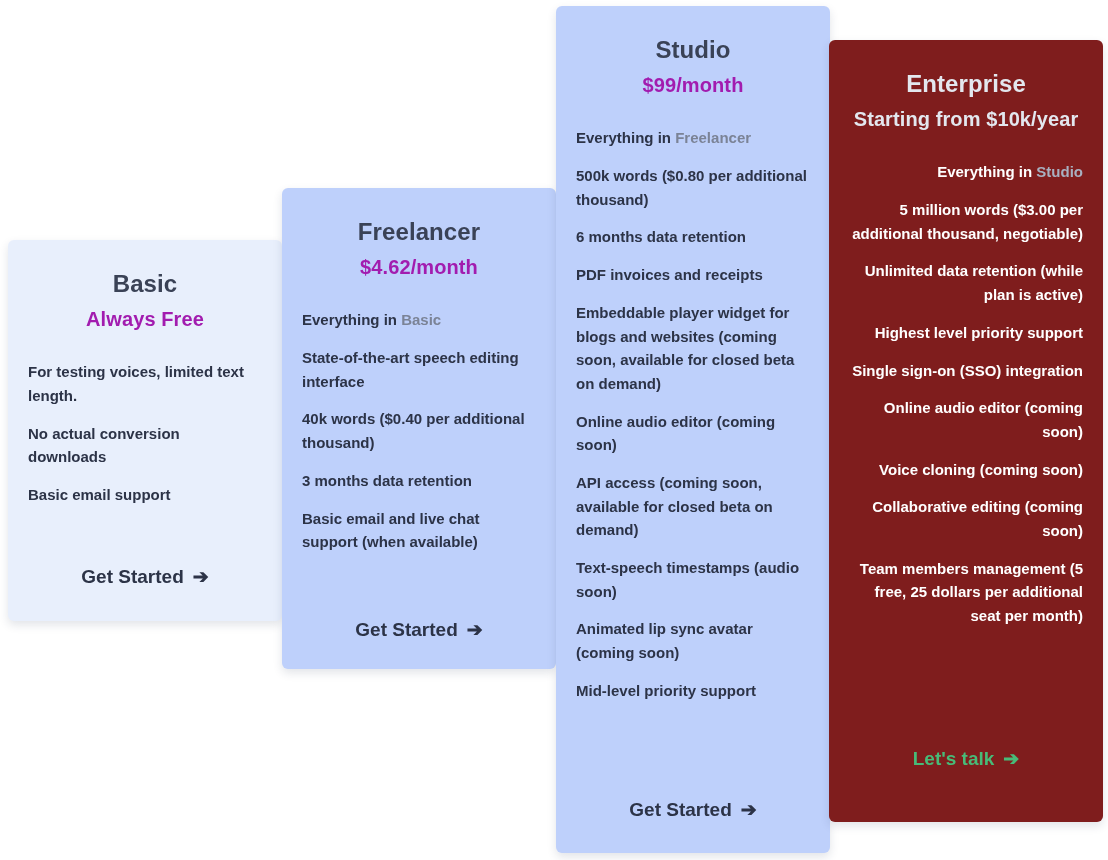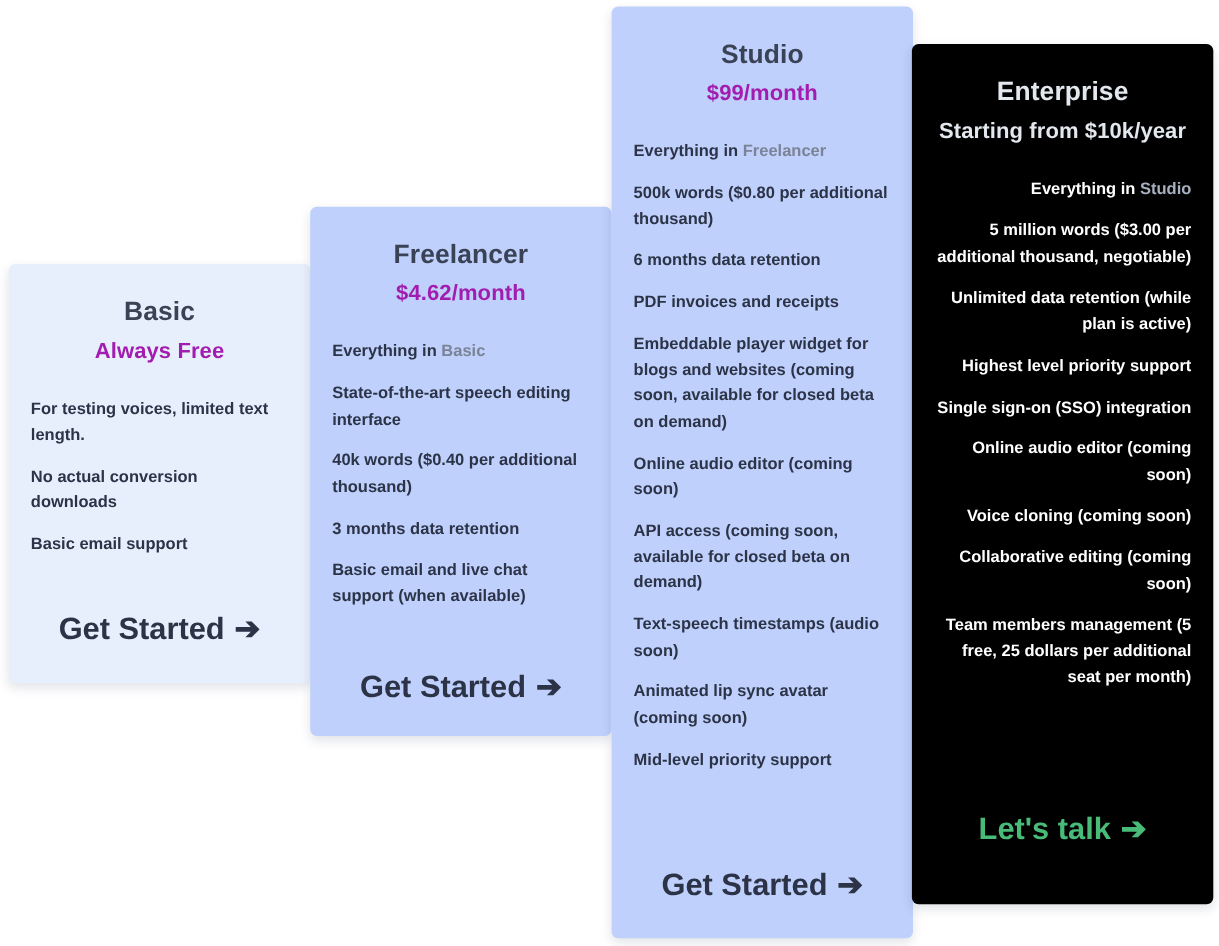--- a/index.html
+++ b/index.html
@@ -34,21 +34,21 @@
   .card-freelancer {
     left: 282px; top: 188px; width: 274px; height: 481px;
     background: #bed0fb;
   }
   .card-studio {
     left: 556px; top: 6px;   width: 274px; height: 847px;
     background: #bed0fb;
   }
   .card-enterprise {
     left: 829px; top: 40px;  width: 274px; height: 782px;
-    background: #000000;
+    background: #7f1d1d;
   }
 
   .card-head {
     padding-top: 28px;
     text-align: center;
   }
   .plan-name {
     font-size: 24px;
     font-weight: bold;
     color: #3a4256;
@@ -80,21 +80,21 @@
   .card-enterprise .feature-item { color: #ffffff; text-align: right; }
 
   .ref-plan { color: #7b8396; }
   .card-enterprise .ref-plan { color: #a8b0c0; }
 
   .cta {
     position: absolute;
     left: 20px;
     right: 20px;
     text-align: center;
-    font-size: 28px;
+    font-size: 19px;
     font-weight: bold;
     color: #2c3347;
     cursor: pointer;
     user-select: none;
   }
   .cta .cta-arrow { display: inline-block; margin-left: 9px; }
 
   .card-basic .cta      { bottom: 33px; }
   .card-freelancer .cta { bottom: 28px; }
   .card-studio .cta     { bottom: 32px; }

